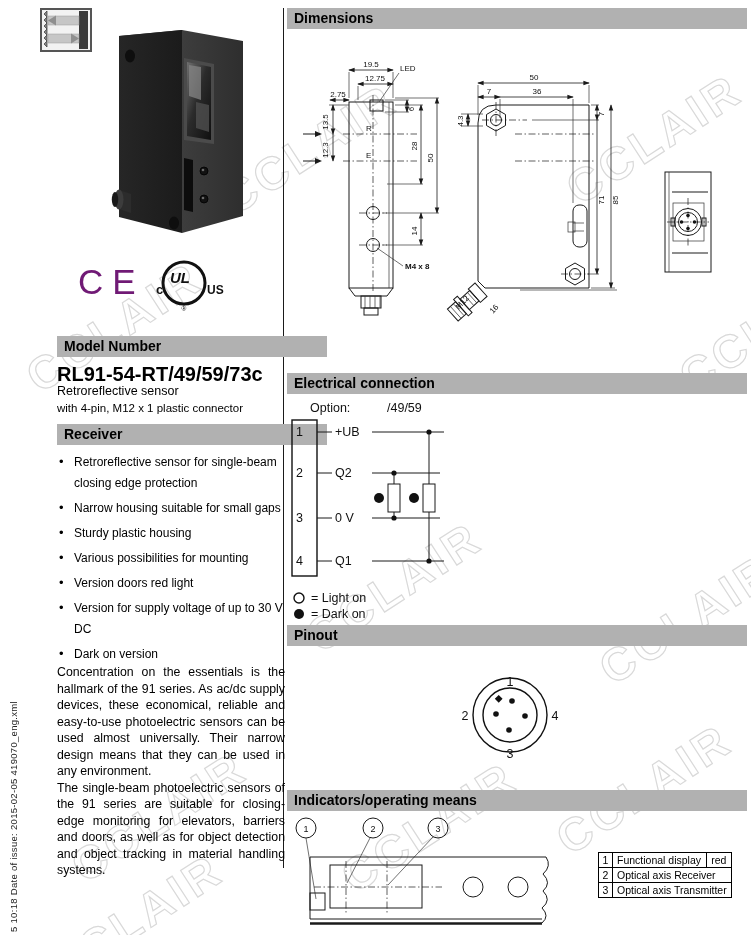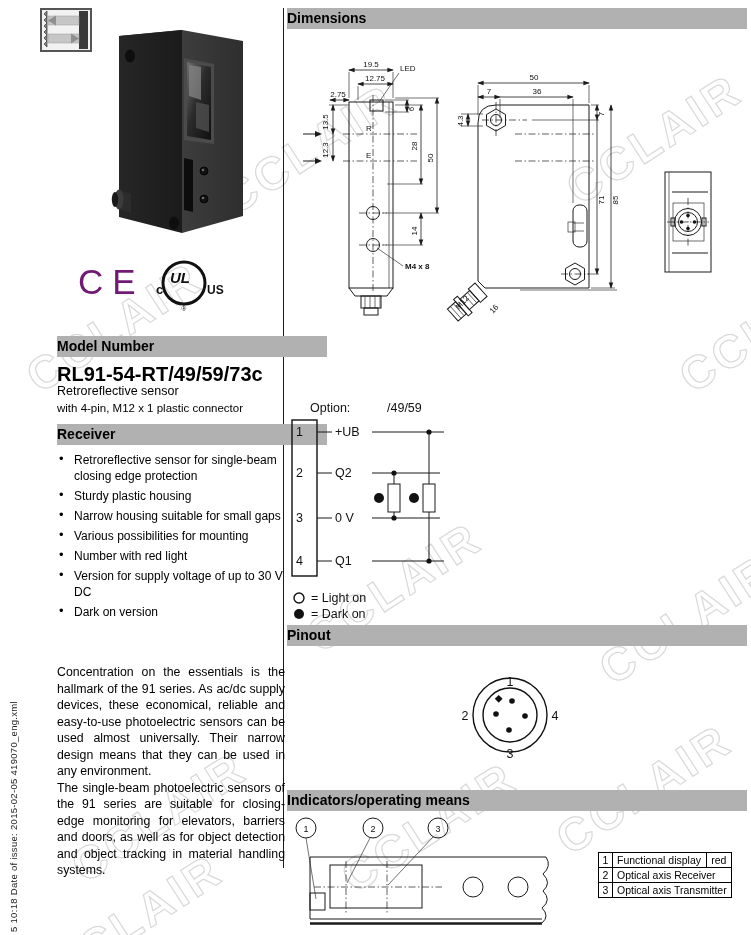--- a/index.html
+++ b/index.html
@@ -10,31 +10,31 @@
   }
   
   .wm {
     position:absolute; font-weight:bold; font-size:46px; letter-spacing:4px;
     color:rgba(0,0,0,0); -webkit-text-stroke:1.2px #d9d9d9;
     transform:rotate(-33deg); white-space:nowrap; pointer-events:none; user-select:none;
   }
   
   .sec-hdr {
     position:absolute; background:#b1b1b1; height:21px; line-height:21px;
-    font-weight:bold; font-size:14px; color:#000;
+    font-weight:bold; font-size:14px; padding-left:7px; color:#000;
   }
   .left-hdr { left:57px; width:270px; }
   .right-hdr { left:287px; width:460px; }
   
   .model-number { position:absolute; left:57px; top:363px; font-weight:bold; font-size:20px; }
   .model-type   { position:absolute; left:57px; top:384px; font-size:12.5px;text-align:right; }
   .model-conn   { position:absolute; left:57px; top:402px; font-size:11.5px; }
   .features-list { position:absolute; left:57px; top:452px; width:228px; list-style:none; }
   .features-list li {
-    position:relative; padding-left:17px; font-size:12px; line-height:16px; margin-bottom:4px;
+    position:relative; padding-left:17px; font-size:12px; line-height:21px; margin-bottom:4px;
   }
   .features-list li::before { content:"•"; position:absolute; left:2px; top:-1px; font-size:13px; }
   .pinfo { position:absolute; left:57px; top:664px; width:228px; }
   .pinfo p { font-size:12.3px; line-height:16.5px; text-align:justify; }
   
   .v-divider { position:absolute; left:283px; top:8px; width:1.4px; height:860px; background:#1a1a1a; }
   .sidebar-note {
     position:absolute; left:8px; top:932px; transform:rotate(-90deg); transform-origin:0 0;
     font-size:9.5px; color:#222; white-space:nowrap; letter-spacing:0.3px;
   }
@@ -132,24 +132,24 @@
   </svg>
 
   <div class="sec-hdr left-hdr" style="top:336px">Model Number</div>
   <div class="model-number">RL91-54-RT/49/59/73c</div>
   <div class="model-type">Retroreflective sensor</div>
   <div class="model-conn">with 4-pin, M12 x 1 plastic connector</div>
 
   <div class="sec-hdr left-hdr" style="top:424px">Receiver</div>
   <ul class="features-list">
     <li>Retroreflective sensor for single-beam closing edge protection</li>
+    <li>Narrow housing suitable for small gaps</li>
     <li>Sturdy plastic housing</li>
-    <li>Narrow housing suitable for small gaps</li>
     <li>Various possibilities for mounting</li>
-    <li>Number with red light</li>
+    <li>Version doors red light</li>
     <li>Version for supply voltage of up to 30 V DC</li>
     <li>Dark on version</li>
   </ul>
 
   <div class="pinfo">
     <p>Concentration on the essentials is the hallmark of the 91 series. As ac/dc supply devices, these economical, reliable and easy-to-use photoelectric sensors can be used almost universally. Their narrow design means that they can be used in any environment.</p>
     <p>The single-beam photoelectric sensors of the 91 series are suitable for closing-edge monitoring for elevators, barriers and doors, as well as for object detection and object tracking in material handling systems.</p>
   </div>
 
   <div class="sec-hdr right-hdr" style="top:8px">Dimensions</div>
@@ -308,20 +308,21 @@
       <circle cx="401" cy="182" r="9.5" class="ln"></circle>
       <circle cx="401" cy="175.5" r="1.8" fill="#111"></circle>
       <circle cx="394.5" cy="182" r="1.8" fill="#111"></circle>
       <circle cx="407.5" cy="182" r="1.8" fill="#111"></circle>
       <circle cx="401" cy="188.5" r="1.8" fill="#111"></circle>
       <line x1="401" y1="158" x2="401" y2="206" class="cl"></line>
       <line x1="380" y1="182" x2="422" y2="182" class="cl"></line>
     </g>
   </svg>
 
+  <div class="sec-hdr right-hdr" style="top:373px">Electrical connection</div>
 
   <svg style="left:287px;top:398px" width="320" height="228" viewBox="0 0 320 228">
     <text x="23" y="14" class="etxt">Option:</text>
     <text x="100" y="14" class="etxt">/49/59</text>
 
     <rect x="5" y="22" width="25" height="156" fill="none" stroke="#111" stroke-width="1.4"></rect>
     <text x="9" y="38" class="etxt">1</text>
     <text x="9" y="79" class="etxt">2</text>
     <text x="9" y="124" class="etxt">3</text>
     <text x="9" y="167" class="etxt">4</text>

